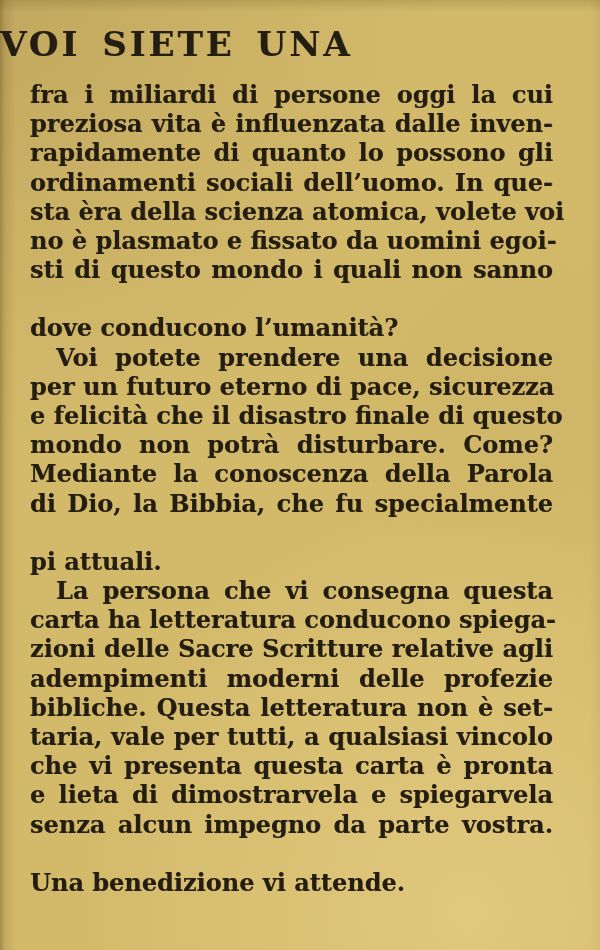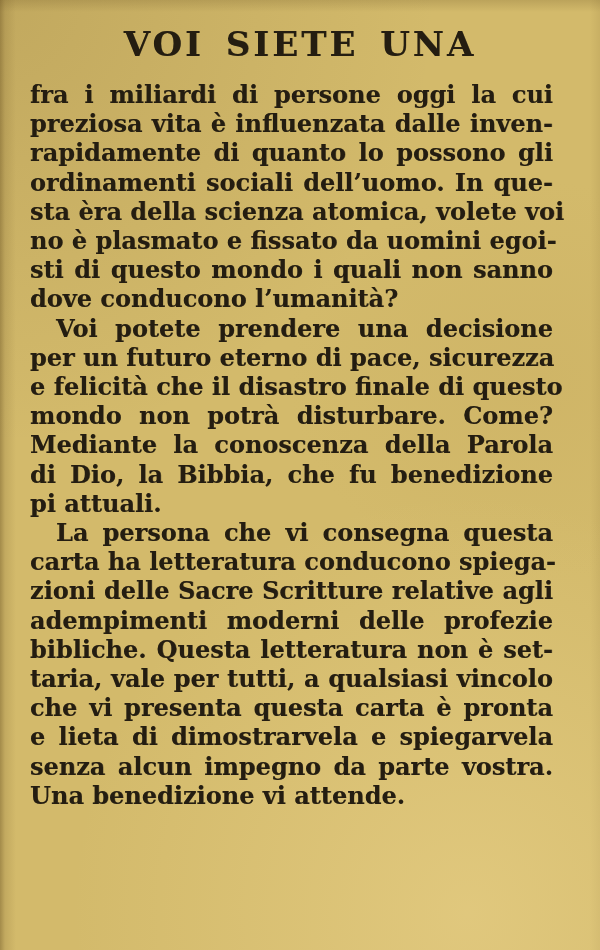--- a/index.html
+++ b/index.html
@@ -23,21 +23,21 @@
       radial-gradient(60% 30% at 90% 40%, rgba(200,172,95,0.35) 0%, rgba(200,172,95,0) 70%),
       linear-gradient(90deg, rgba(105,82,34,0.45) 0px, rgba(105,82,34,0.16) 5px, rgba(105,82,34,0) 16px),
       linear-gradient(180deg, rgba(105,82,34,0.22) 0px, rgba(105,82,34,0) 12px),
       linear-gradient(270deg, rgba(105,82,34,0.10) 0px, rgba(105,82,34,0) 10px);
   }
   .title {
     position: absolute;
     top: 24px;
     left: 0;
     right: 0;
-    text-align: center;
+    text-align: left;
     font-size: 34px;
     font-weight: 700;
     letter-spacing: 3px;
     word-spacing: 7px;
     color: #241d11;
     text-shadow: 0.4px 0.4px 0.6px rgba(36,29,17,0.5);
   }
   .text-block {
     position: absolute;
     top: 80px;
@@ -49,20 +49,21 @@
     line-height: 29.2px;
     text-shadow: 0.35px 0.35px 0.55px rgba(36,29,17,0.5);
   }
   .ln {
     text-align: justify;
     text-align-last: justify;
     white-space: nowrap;
   }
   .ln.end {
     text-align-last: left;
+    margin-top: 29px;
   }
   .ln.ind {
     text-indent: 26px;
   }
 </style>
 </head>
 <body>
 
 <div class="paper">
 
@@ -80,21 +81,21 @@
       <div class="ln">sti di questo mondo i quali non sanno</div>
       <div class="ln end">dove conducono l’umanità?</div>
     </div>
 
     <div>
       <div class="ln ind">Voi potete prendere una decisione</div>
       <div class="ln">per un futuro eterno di pace, sicurezza</div>
       <div class="ln">e felicità che il disastro finale di questo</div>
       <div class="ln">mondo non potrà disturbare. Come?</div>
       <div class="ln">Mediante la conoscenza della Parola</div>
-      <div class="ln">di Dio, la Bibbia, che fu benedizione</div>
+      <div class="ln">di Dio, la Bibbia, che fu specialmente</div>
       <div class="ln end">pi attuali.</div>
     </div>
 
     <div>
       <div class="ln ind">La persona che vi consegna questa</div>
       <div class="ln">carta ha letteratura conducono spiega-</div>
       <div class="ln">zioni delle Sacre Scritture relative agli</div>
       <div class="ln">adempimenti moderni delle profezie</div>
       <div class="ln">bibliche. Questa letteratura non è set-</div>
       <div class="ln">taria, vale per tutti, a qualsiasi vincolo</div>

